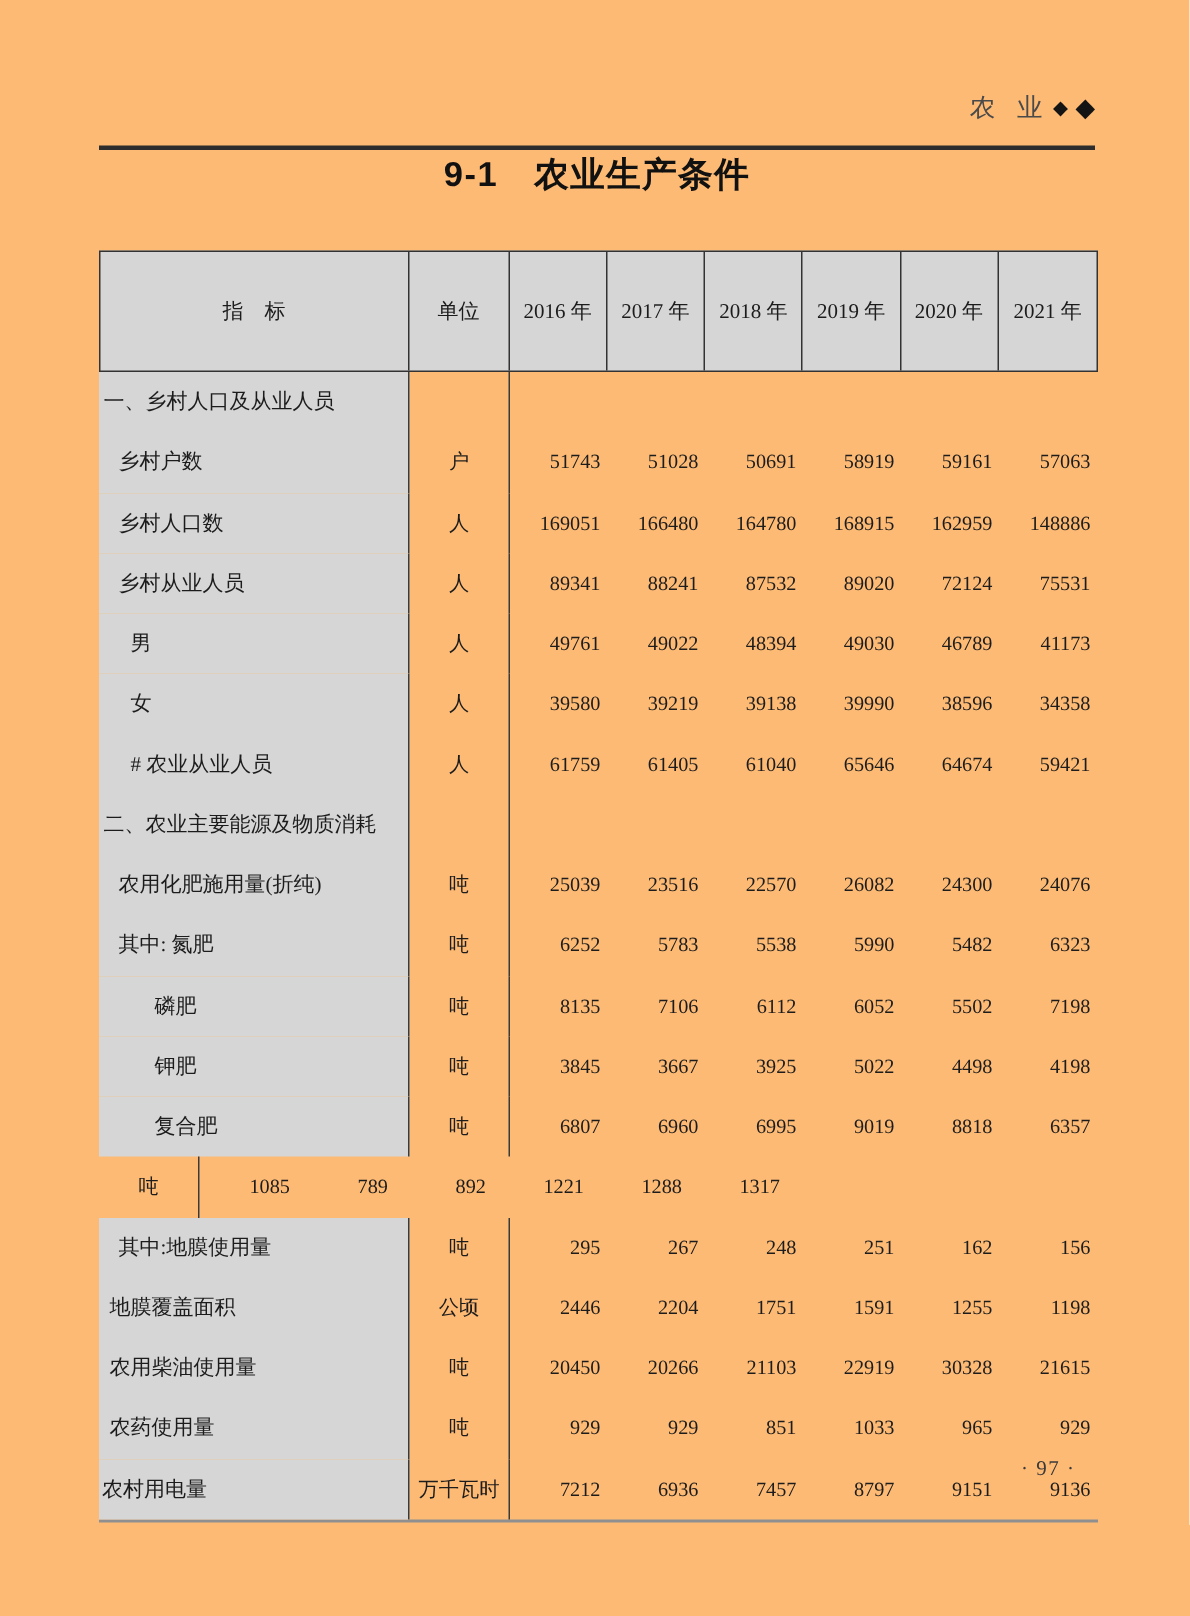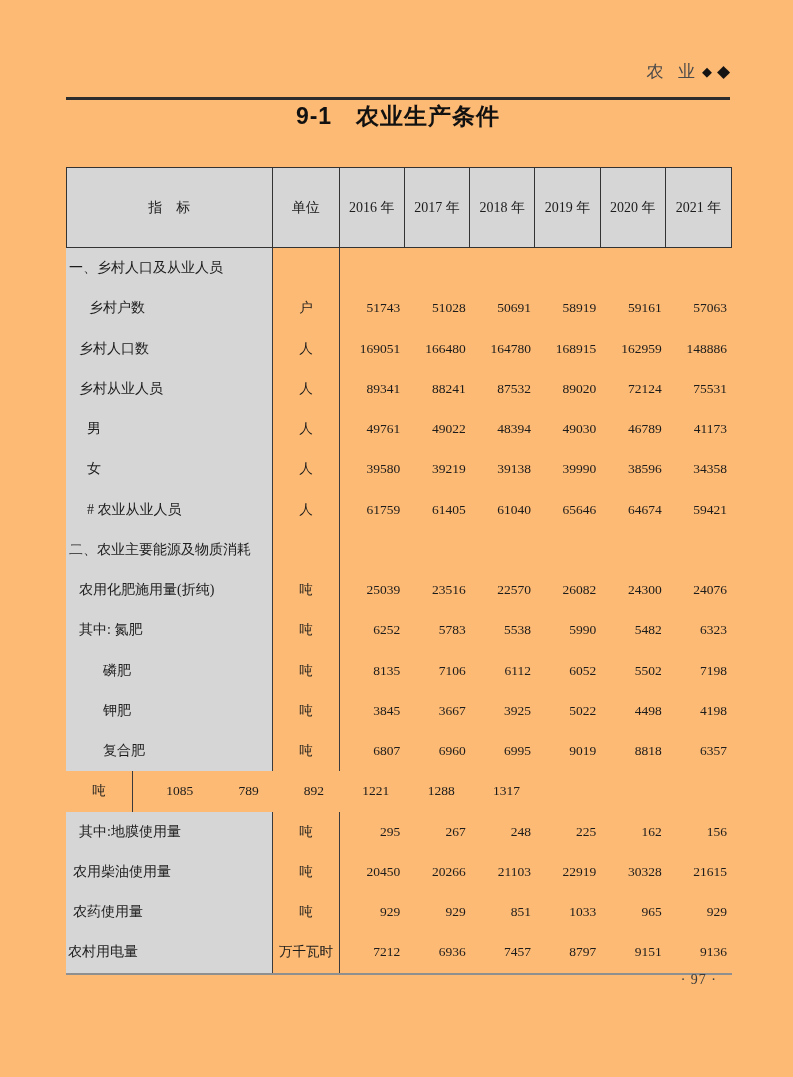--- a/index.html
+++ b/index.html
@@ -94,21 +94,21 @@
           <div class="cell c-ind" style="padding-left: 3px;">一、乡村人口及从业人员</div>
           <div class="cell c-unit"></div>
           <div class="cell c-val"></div>
           <div class="cell c-val"></div>
           <div class="cell c-val"></div>
           <div class="cell c-val"></div>
           <div class="cell c-val"></div>
           <div class="cell c-val"></div>
         </div>
         <div class="trow">
-          <div class="cell c-ind" style="padding-left: 23px;">乡村户数</div>
+          <div class="cell c-ind" style="padding-left: 13px;">乡村户数</div>
           <div class="cell c-unit">户</div>
           <div class="cell c-val">51743</div>
           <div class="cell c-val">51028</div>
           <div class="cell c-val">50691</div>
           <div class="cell c-val">58919</div>
           <div class="cell c-val">59161</div>
           <div class="cell c-val">57063</div>
         </div>
         <div class="trow">
           <div class="cell c-ind" style="padding-left: 13px;">乡村人口数</div>
@@ -228,23 +228,33 @@
           <div class="cell c-val">1221</div>
           <div class="cell c-val">1288</div>
           <div class="cell c-val">1317</div>
         </div>
         <div class="trow">
           <div class="cell c-ind" style="padding-left: 13px;">其中:地膜使用量</div>
           <div class="cell c-unit">吨</div>
           <div class="cell c-val">295</div>
           <div class="cell c-val">267</div>
           <div class="cell c-val">248</div>
-          <div class="cell c-val">225</div>
+          <div class="cell c-val">251</div>
           <div class="cell c-val">162</div>
           <div class="cell c-val">156</div>
+        </div>
+        <div class="trow">
+          <div class="cell c-ind" style="padding-left: 7px;">地膜覆盖面积</div>
+          <div class="cell c-unit">公顷</div>
+          <div class="cell c-val">2446</div>
+          <div class="cell c-val">2204</div>
+          <div class="cell c-val">1751</div>
+          <div class="cell c-val">1591</div>
+          <div class="cell c-val">1255</div>
+          <div class="cell c-val">1198</div>
         </div>
         <div class="trow">
           <div class="cell c-ind" style="padding-left: 7px;">农用柴油使用量</div>
           <div class="cell c-unit">吨</div>
           <div class="cell c-val">20450</div>
           <div class="cell c-val">20266</div>
           <div class="cell c-val">21103</div>
           <div class="cell c-val">22919</div>
           <div class="cell c-val">30328</div>
           <div class="cell c-val">21615</div>

